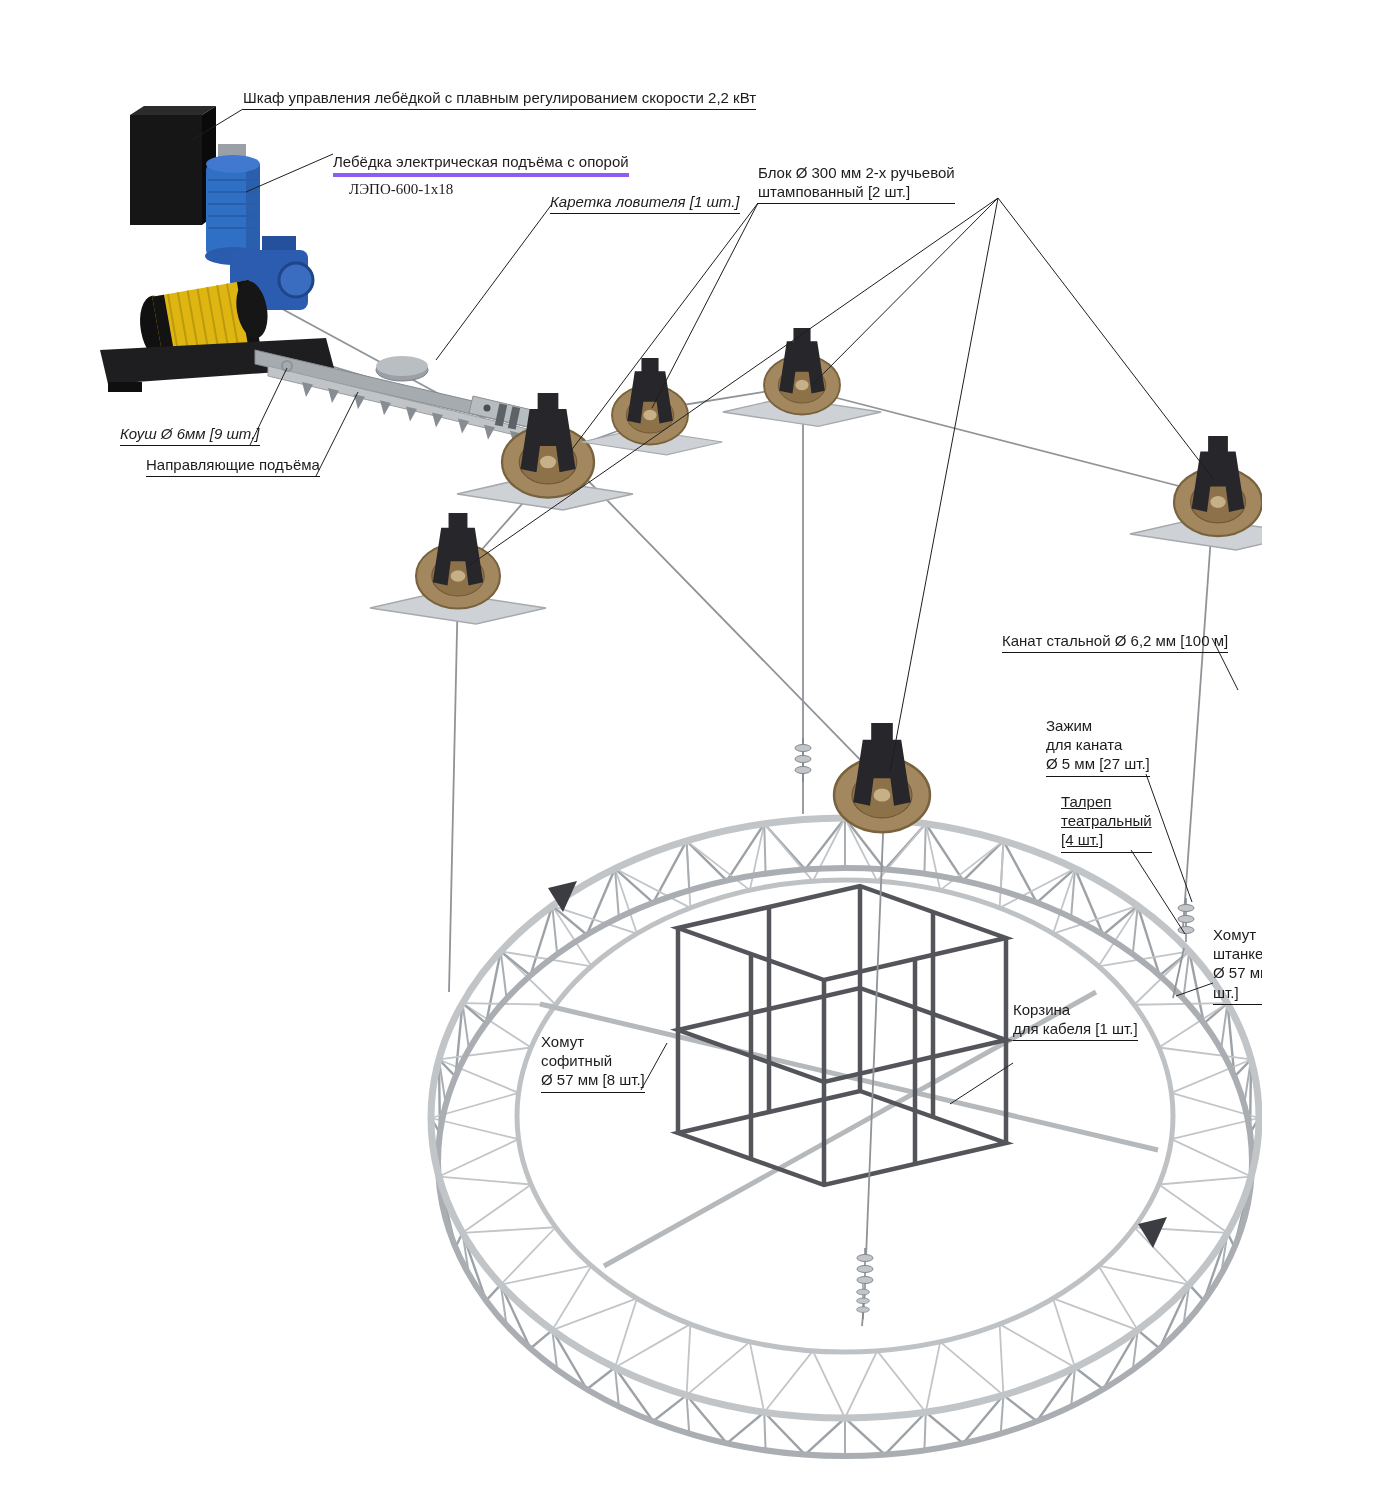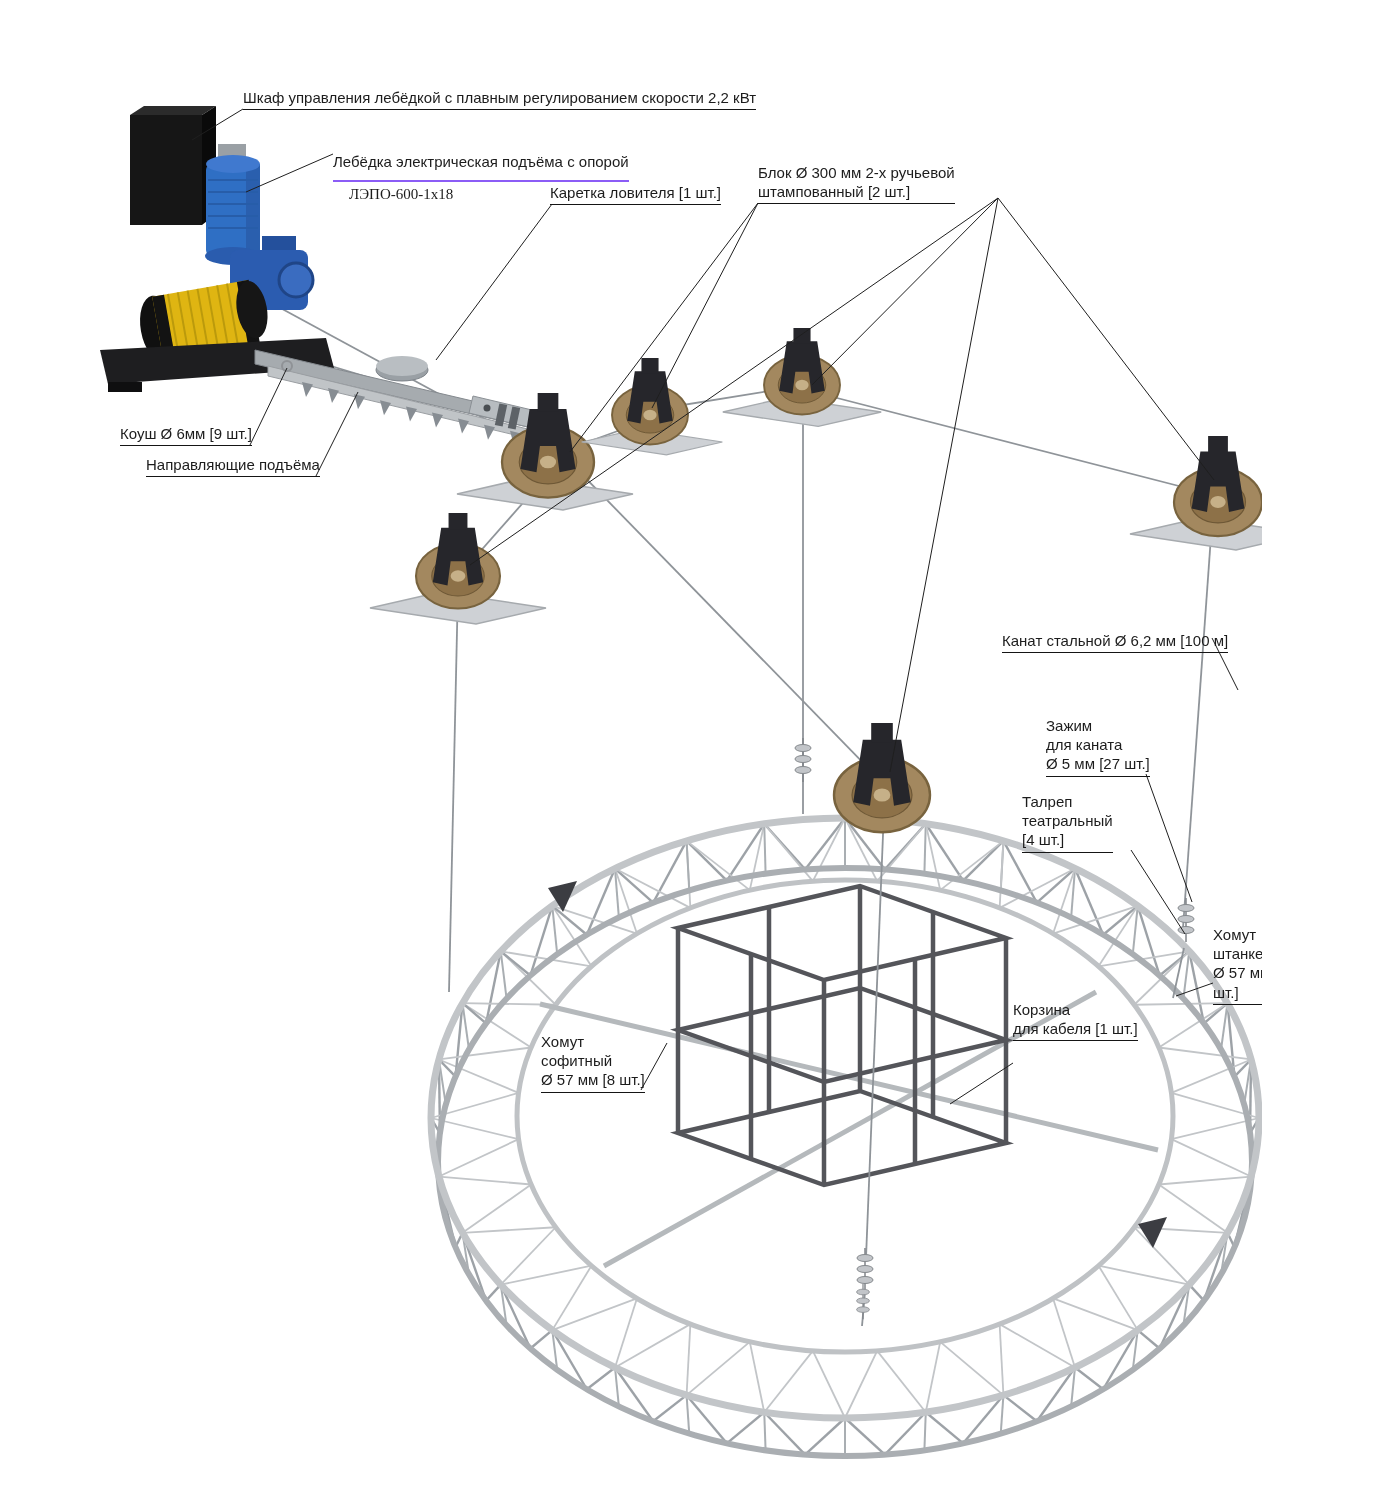--- a/index.html
+++ b/index.html
@@ -2,21 +2,21 @@
 <html style="--label_text: #1c1c1c; --motor_blue: #2f6fc4; --gearbox_blue: #2b5cb0; --drum_yellow: #dfb512; --pulley_tan: #a3885f; --steel_gray: #b5b9bc; --frame_black: #161616; --rope_gray: #8f9499;"><head>
 <meta charset="utf-8">
 <style>
   html,body{margin:0;padding:0;background:#fff;}
   .page{position:relative;width:1262px;height:1500px;background:#ffffff;overflow:hidden;
         font-family:"Liberation Sans",sans-serif;}
   .canvas{position:absolute;left:0;top:0;width:1400px;height:1500px;}
   .lbl{position:absolute;color:var(--label_text,#1c1c1c);font-size:15px;line-height:1.28;
        white-space:pre-line;border-bottom:1px solid #151515;padding-bottom:2px;}
   .lbl.nounder{border-bottom:none;padding-bottom:0;}
-  .lbl .u{display:inline-block;border-bottom:2px solid #8b5cf6;padding-bottom:9px;text-align:right;}
+  .lbl .u{display:inline-block;border-bottom:4px solid #8b5cf6;padding-bottom:2px;text-align:right;}
   .lbl .l2{margin:3px 0 0 16px;font-family:Liberation Serif, serif;}
 </style>
 </head>
 <body>
 
 <div class="page">
 
   <svg class="canvas" viewBox="0 0 1400 1500" aria-hidden="true">
     <defs>
       <g id="pulley">
@@ -335,30 +335,30 @@
     </g>
   </svg>
 
   <div class="lbl" style="left:243px;top:88px;">Шкаф управления лебёдкой с плавным регулированием скорости 2,2  кВт</div>
 
   <div class="lbl nounder" style="left:333px;top:133px;">
     <span class="u">Лебёдка электрическая подъёма с опорой</span>
     <div class="l2">ЛЭПО-600-1х18</div>
   </div>
 
-  <div class="lbl" style="left:550px;top:183px;">Каретка ловителя [1 шт.]</div>
+  <div class="lbl" style="left:550px;top:192px;font-style:italic;">Каретка ловителя [1 шт.]</div>
   <div class="lbl" style="left:758px;top:163px;">Блок Ø 300 мм 2-х ручьевой
 штампованный [2 шт.]</div>
-  <div class="lbl" style="left:120px;top:424px;">Коуш Ø 6мм [9 шт.]</div>
+  <div class="lbl" style="left:120px;top:424px;font-style:italic;">Коуш Ø 6мм [9 шт.]</div>
   <div class="lbl" style="left:146px;top:455px;">Направляющие подъёма</div>
   <div class="lbl" style="left:1002px;top:631px;">Канат стальной Ø 6,2 мм [100 м]</div>
   <div class="lbl" style="left:1046px;top:716px;">Зажим
 для каната
 Ø 5 мм [27 шт.]</div>
-  <div class="lbl" style="left:1022px;top:792px;">Талреп
+  <div class="lbl" style="left:1061px;top:792px;text-decoration:underline;">Талреп
 театральный
 [4 шт.]</div>
   <div class="lbl" style="left:1213px;top:925px;">Хомут
 штанкетный
 Ø 57 мм [4 шт.]</div>
   <div class="lbl" style="left:541px;top:1032px;">Хомут
 софитный
 Ø 57 мм [8 шт.]</div>
   <div class="lbl" style="left:1013px;top:1000px;">Корзина
 для кабеля [1 шт.]</div>

